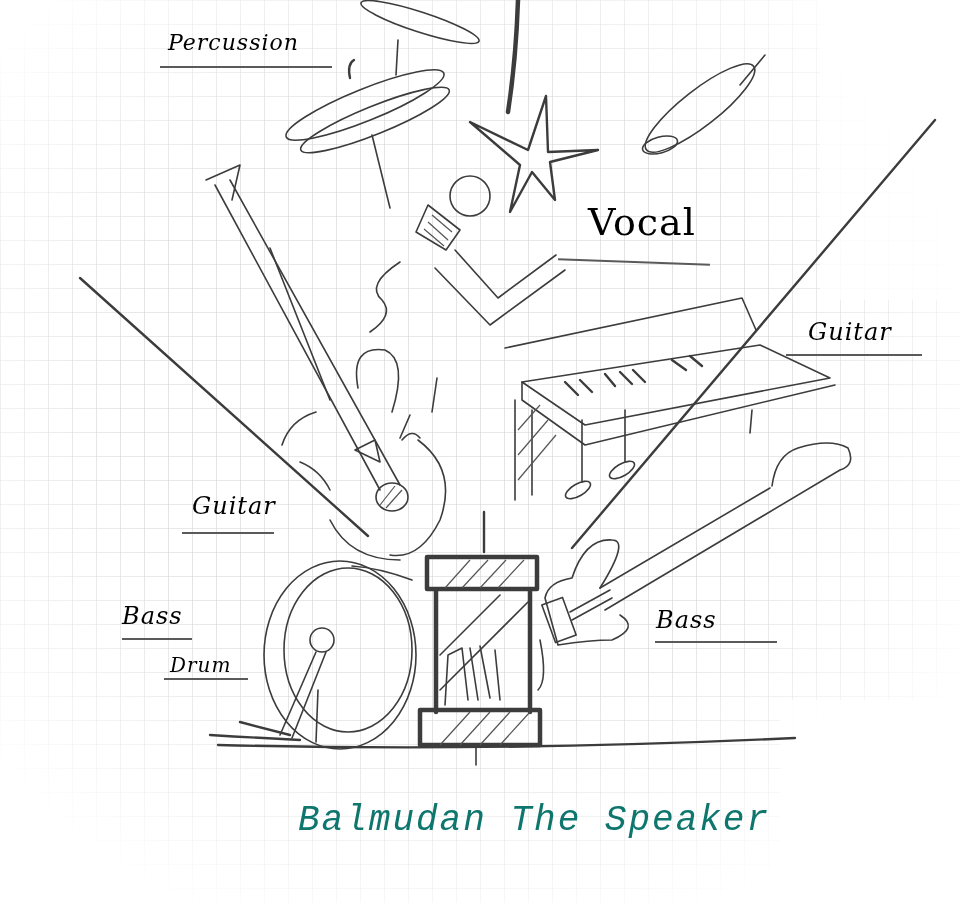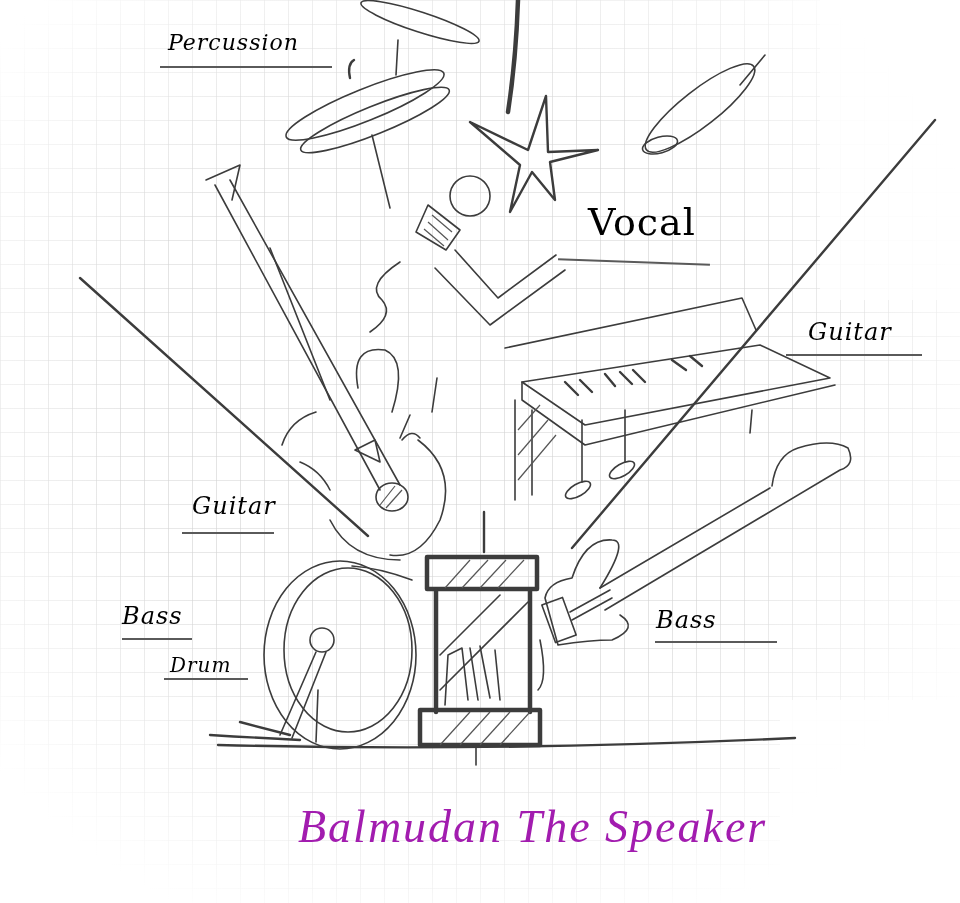--- a/index.html
+++ b/index.html
@@ -9,24 +9,24 @@
     position: absolute;
     font-family: "DejaVu Serif", serif;
     font-style: italic;
     color: #000000;
     letter-spacing: 1px;
     white-space: nowrap;
   }
   .underline { position: absolute; height: 1.5px; background: #5a5a5a; }
   .title {
     position: absolute;
-    font-family: Liberation Serif, serif;
+    font-family: Liberation Mono, monospace;
     font-style: italic;
-    color: #a21caf;
-    font-size: 46px;
+    color: #0f766e;
+    font-size: 36px;
     letter-spacing: 2px;
     white-space: nowrap;
   }
   svg .ink { fill: none; stroke: #3c3c3c; stroke-linecap: round; stroke-linejoin: round; }
   svg .thin { stroke-width: 1.6; }
   svg .med { stroke-width: 2.4; }
   svg .thick { stroke-width: 4.5; }
   svg .hatch { stroke: #555; stroke-width: 1.2; }
 </style>
 </head>

